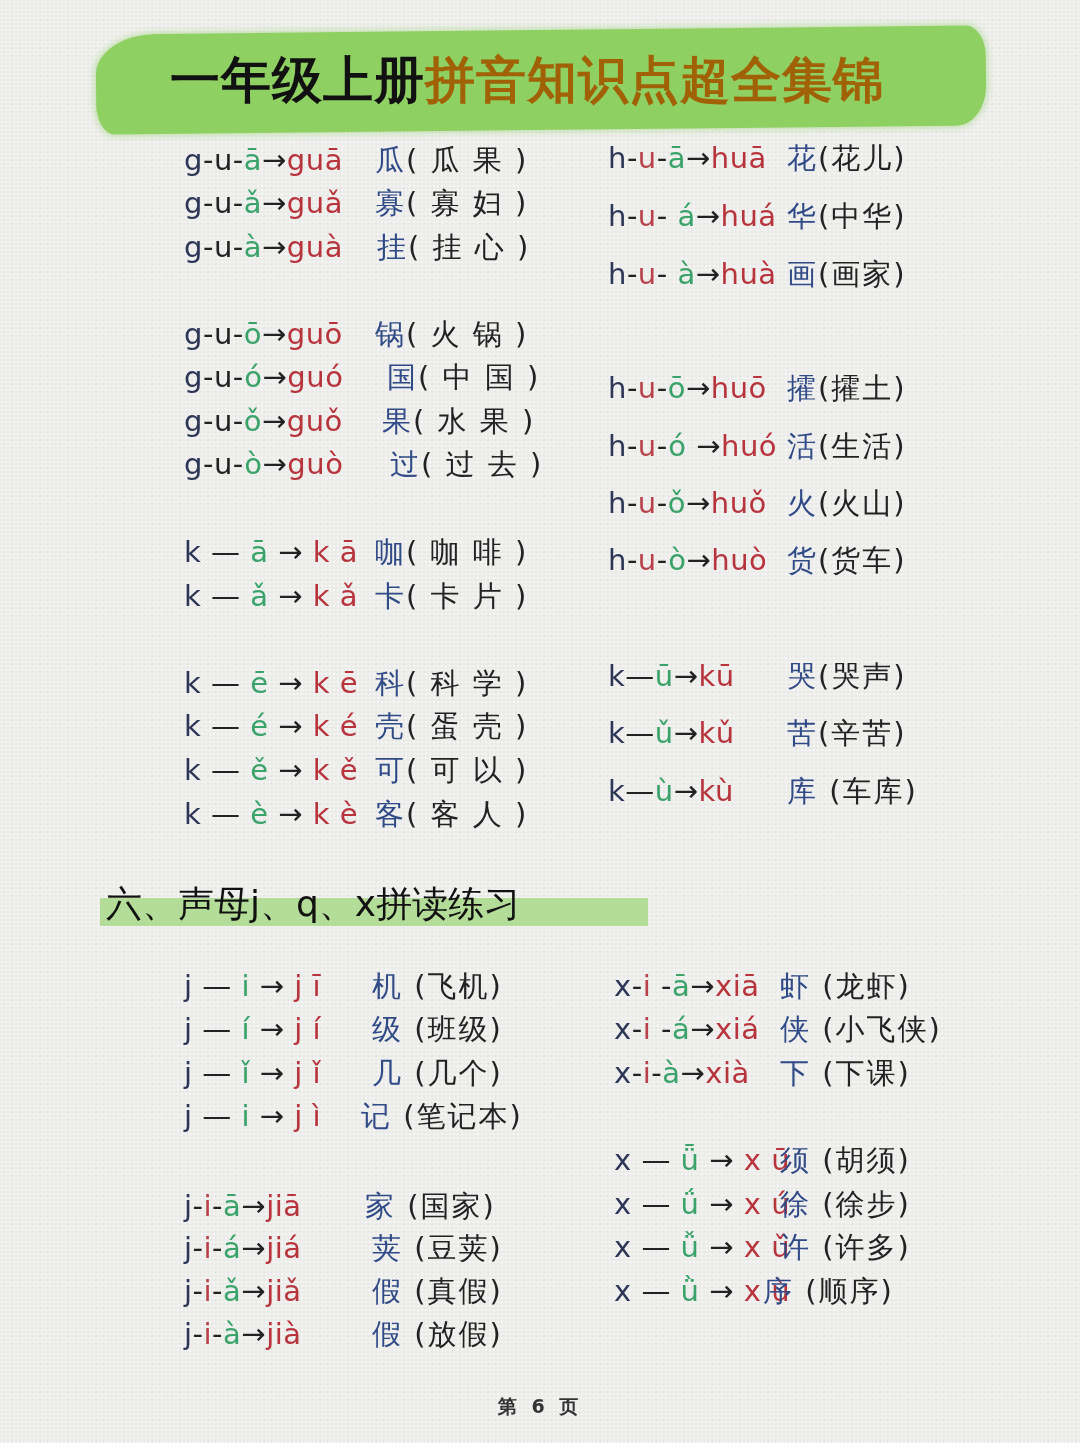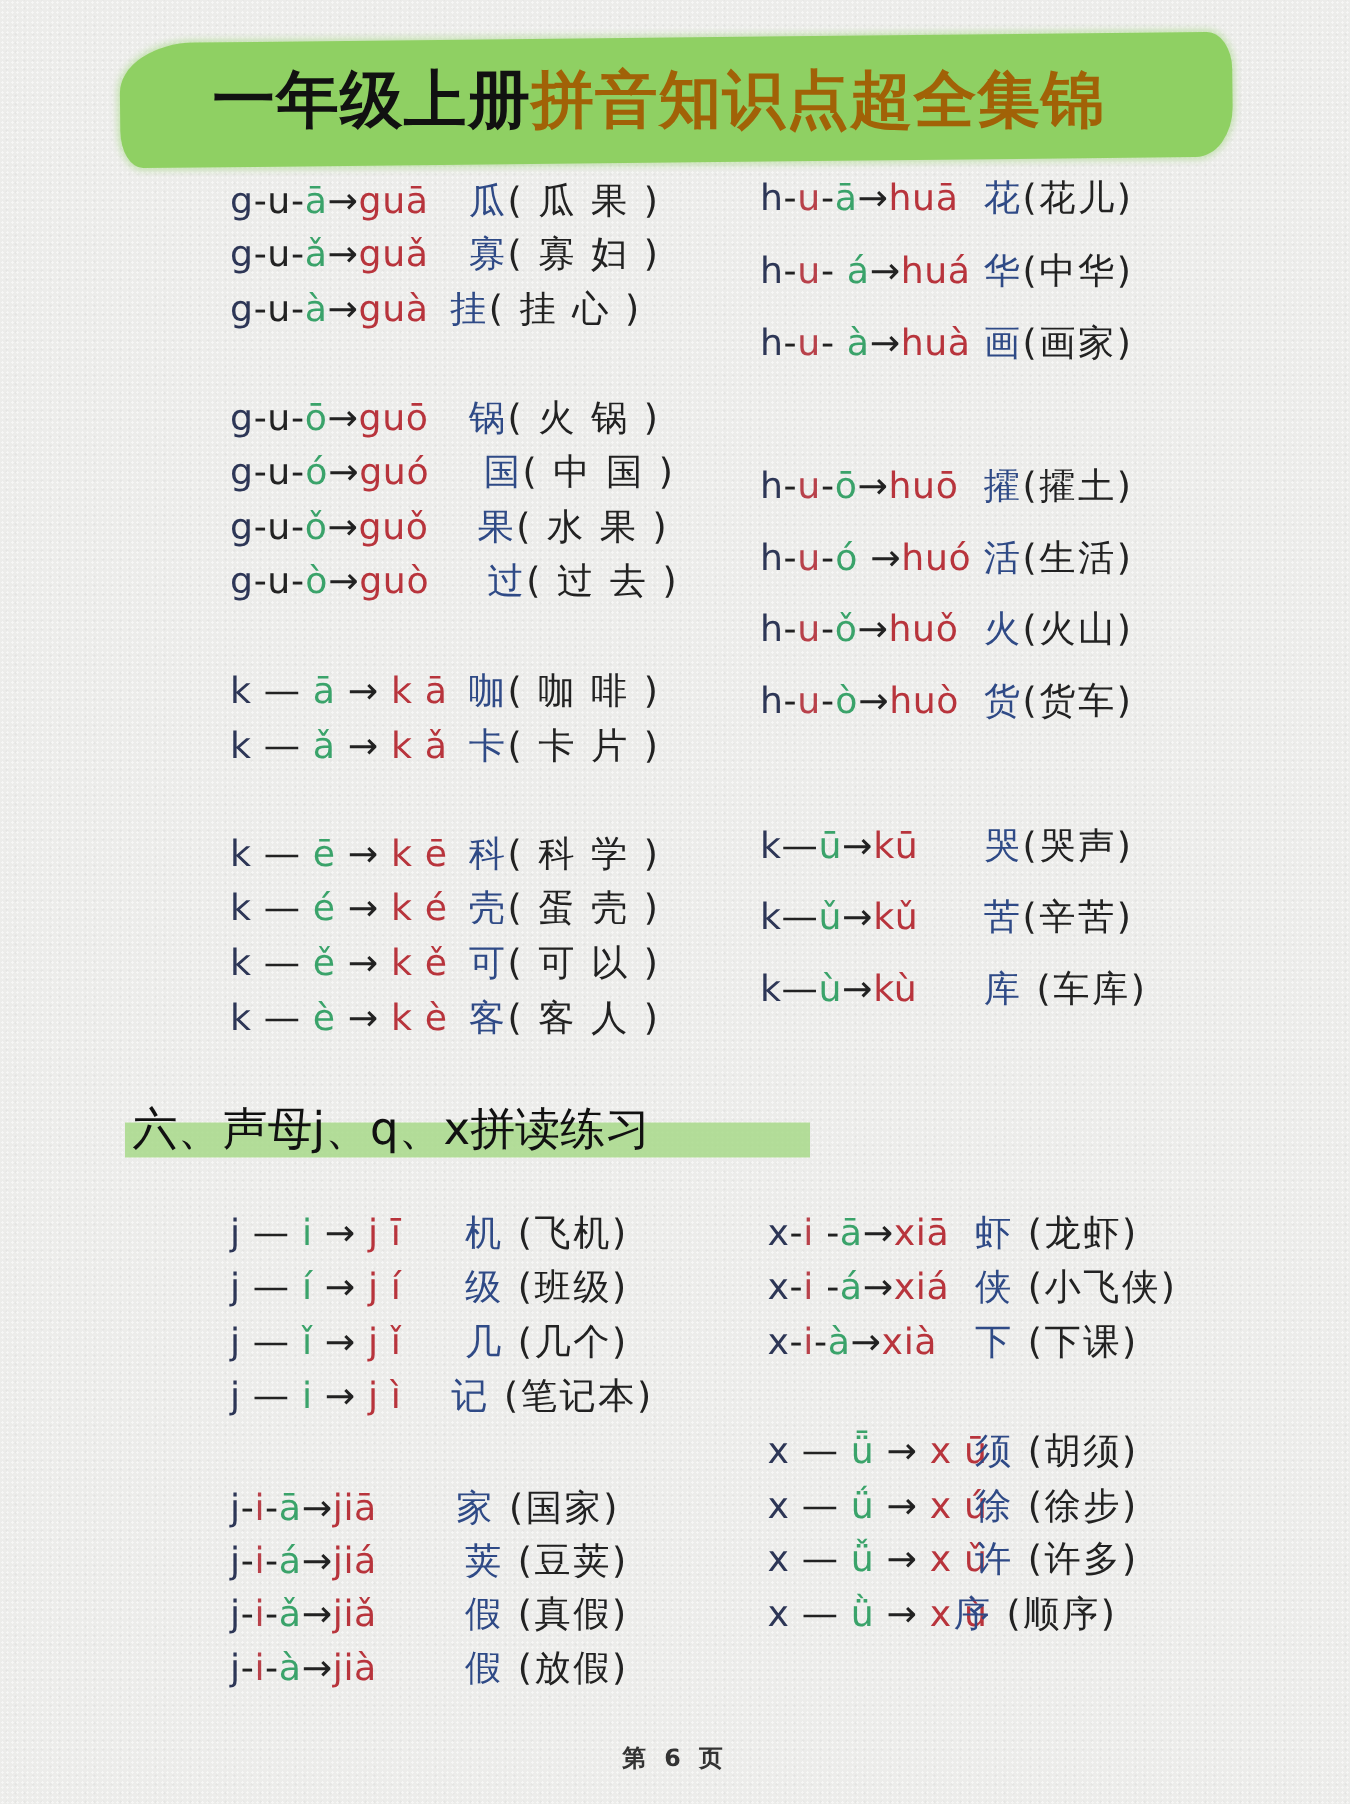--- a/index.html
+++ b/index.html
@@ -67,21 +67,21 @@
     <div class="row" style="left: 160px; top: 140px;">
       <span class="py"><span class="init">g</span><span class="dash">-</span><span class="mid-black">u</span><span class="dash">-</span><span class="vow">ā</span><span class="arr">→</span><span class="res">guā</span></span>
       <span class="zh" style="left:215px"><span class="ch">瓜</span><span>( 瓜 果 )</span></span>
     </div>
     <div class="row" style="left: 160px; top: 183px;">
       <span class="py"><span class="init">g</span><span class="dash">-</span><span class="mid-black">u</span><span class="dash">-</span><span class="vow">ǎ</span><span class="arr">→</span><span class="res">guǎ</span></span>
       <span class="zh" style="left:215px"><span class="ch">寡</span><span>( 寡 妇 )</span></span>
     </div>
     <div class="row" style="left: 160px; top: 227px;">
       <span class="py"><span class="init">g</span><span class="dash">-</span><span class="mid-black">u</span><span class="dash">-</span><span class="vow">à</span><span class="arr">→</span><span class="res">guà</span></span>
-      <span class="zh" style="left:200px"><span class="ch">挂</span><span>( 挂 心 )</span></span>
+      <span class="zh" style="left:217px"><span class="ch">挂</span><span>( 挂 心 )</span></span>
     </div>
     <div class="row" style="left: 160px; top: 314px;">
       <span class="py"><span class="init">g</span><span class="dash">-</span><span class="mid-black">u</span><span class="dash">-</span><span class="vow">ō</span><span class="arr">→</span><span class="res">guō</span></span>
       <span class="zh" style="left:215px"><span class="ch">锅</span><span>( 火 锅 )</span></span>
     </div>
     <div class="row" style="left: 160px; top: 357px;">
       <span class="py"><span class="init">g</span><span class="dash">-</span><span class="mid-black">u</span><span class="dash">-</span><span class="vow">ó</span><span class="arr">→</span><span class="res">guó</span></span>
       <span class="zh" style="left:227px"><span class="ch">国</span><span>( 中 国 )</span></span>
     </div>
     <div class="row" style="left: 160px; top: 401px;">

